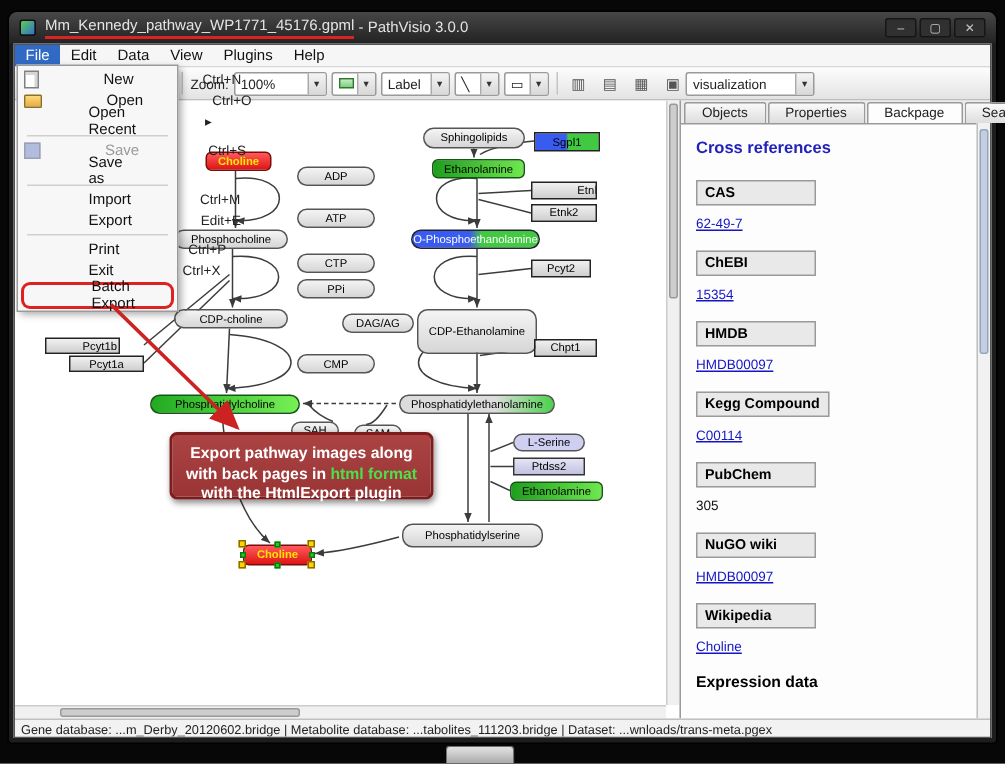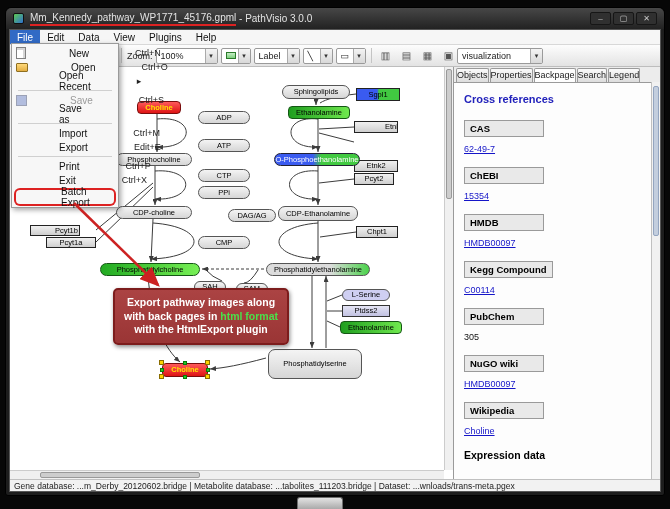--- a/index.html
+++ b/index.html
@@ -58,21 +58,21 @@
 .handle.corner{width:5px;height:5px;background:#ffd400;border:1px solid #8a6d00;}
 .handle.mid{width:4px;height:4px;background:#22cc22;border:1px solid #0a7a0a;}
 .canvas-vscroll{position:absolute;right:0;top:0;bottom:9px;width:9px;background:#f0f0f0;border-left:1px solid #ccc;}
 .canvas-vscroll .thumb{position:absolute;left:1px;right:1px;top:2px;height:130px;background:#cdcdcd;border:1px solid #999;border-radius:2px;}
 .canvas-hscroll{position:absolute;left:0;right:9px;bottom:0;height:9px;background:#f0f0f0;border-top:1px solid #ccc;}
 .canvas-hscroll .thumb{position:absolute;top:1px;bottom:1px;left:30px;width:160px;background:#cdcdcd;border:1px solid #999;border-radius:2px;}
 
 
 .panel{width:207px;background:#ececec;border-left:1px solid #9a9a9a;position:relative;}
 .tabs{display:flex;gap:1px;padding:1px 0 0 2px;height:15px;}
-.tab{font-size:9px;padding:1px 0;background:linear-gradient(#fafafa,#ddd);border:1px solid #9a9a9a;border-bottom:none;border-radius:2px 2px 0 0;color:#222;white-space:nowrap;}
+.tab{font-size:9px;padding:1px 11px;background:linear-gradient(#fafafa,#ddd);border:1px solid #9a9a9a;border-bottom:none;border-radius:2px 2px 0 0;color:#222;white-space:nowrap;}
 .tab.active{background:#fdfdfd;position:relative;z-index:2;}
 .panel-content{position:absolute;left:0;right:9px;top:15px;bottom:0;background:#fdfdfd;border-top:1px solid #9a9a9a;padding:10px 10px 0 10px;overflow:hidden;}
 .bp-heading{color:#2222bb;font-weight:bold;font-size:11px;margin-bottom:15px;}
 .bp-header{display:table;min-width:80px;background:#e9e9e9;border:1px solid #9a9a9a;font-weight:bold;font-size:9.5px;padding:2px 5px;margin-bottom:7px;color:#000;}
 .bp-link{font-size:9px;color:#1515c8;text-decoration:underline;margin-bottom:13px;cursor:pointer;}
 .bp-value{font-size:9px;color:#111;margin-bottom:13px;}
 .bp-footer{font-weight:bold;font-size:10.5px;color:#000;margin-top:2px;}
 .panel-vscroll{position:absolute;top:15px;right:0;bottom:0;width:9px;background:#f1f1f1;border-left:1px solid #c0c0c0;}
 .panel-vscroll .thumb{position:absolute;left:1px;right:1px;top:4px;height:150px;background:#c3cede;border:1px solid #93a5c0;border-radius:2px;}
 
@@ -84,21 +84,21 @@
 .fm-item{display:flex;align-items:center;height:14px;padding:0 5px 0 2px;font-size:10px;color:#111;gap:40px;}
 .fm-icon{width:15px;display:flex;justify-content:center;align-items:center;margin-right:3px;}
 .fm-short{margin-left:auto;color:#222;font-size:9px;padding-left:6px;}
 .fm-item.disabled{color:#9a9a9a;}
 .fm-item.disabled .fm-icon{opacity:.45;}
 .fm-sep{height:1px;background:#d0d0d0;margin:2px 4px;}
 .fm-item.hl{box-shadow:0 0 0 2px #d22;border-radius:4px;margin:3px 2px 1px;}
 
 
 .overlay-svg{position:absolute;inset:0;z-index:55;pointer-events:none;}
-.note-box{position:absolute;left:113px;top:288px;width:176px;height:57px;z-index:60;background:linear-gradient(#c25d5d,#a03a3a);border:2px solid #7c1c1c;border-radius:5px;color:#fff;font-weight:bold;font-size:10.5px;line-height:1.3;text-align:center;padding:6px 5px;box-shadow:1px 2px 4px rgba(0,0,0,.45);}
+.note-box{position:absolute;left:113px;top:288px;width:176px;height:45px;z-index:60;background:linear-gradient(#c25d5d,#a03a3a);border:2px solid #7c1c1c;border-radius:5px;color:#fff;font-weight:bold;font-size:10.5px;line-height:1.3;text-align:center;padding:6px 5px;box-shadow:1px 2px 4px rgba(0,0,0,.45);}
 .note-hl{color:#4be04b;}
 </style>
 </head>
 <body>
 
 <div class="screen">
 
   <div class="win-frame">
     <div class="titlebar">
       <div class="app-icon"></div>
@@ -220,42 +220,42 @@
             </div>
           <div class="canvas-hscroll">
               <div class="thumb"></div>
             </div>
         <div class="pn met" style="left: 272px; top: 18px; width: 68px; height: 14px;">Sphingolipids</div>
             <div class="pn bluegene" style="left: 346px; top: 21px; width: 44px; height: 13px;">Sgpl1</div>
             <div class="pn red" style="left: 127px; top: 34px; width: 44px; height: 13px;">Choline</div>
             <div class="pn green" style="left: 278px; top: 39px; width: 62px; height: 13px;">Ethanolamine</div>
             <div class="pn met" style="left: 188px; top: 44px; width: 52px; height: 13px;">ADP</div>
             <div class="pn gene" style="left: 344px; top: 54px; width: 44px; height: 12px; padding-left: 37px;">Etnk1</div>
-            <div class="pn gene" style="left: 344px; top: 69px; width: 44px; height: 12px; margin-top: 24px;">Etnk2</div>
+            <div class="pn gene" style="left: 344px; top: 69px; width: 44px; height: 12px;">Etnk2</div>
             <div class="pn met" style="left: 188px; top: 72px; width: 52px; height: 13px;">ATP</div>
             <div class="pn met" style="left: 106px; top: 86px; width: 76px; height: 13px;">Phosphocholine</div>
             <div class="pn bluemet" style="left: 264px; top: 86px; width: 86px; height: 13px;">O-Phosphoethanolamine</div>
             <div class="pn met" style="left: 188px; top: 102px; width: 52px; height: 13px;">CTP</div>
             <div class="pn gene" style="left: 344px; top: 106px; width: 40px; height: 12px;">Pcyt2</div>
             <div class="pn met" style="left: 188px; top: 119px; width: 52px; height: 13px;">PPi</div>
             <div class="pn met" style="left: 106px; top: 139px; width: 76px; height: 13px;">CDP-choline</div>
             <div class="pn met" style="left: 218px; top: 142px; width: 48px; height: 13px;">DAG/AG</div>
-            <div class="pn met" style="left: 268px; top: 139px; width: 80px; height: 15px;">CDP-Ethanolamine</div>
+            <div class="pn met" style="left: 268px; top: 139px; width: 80px; height: 30px;">CDP-Ethanolamine</div>
             <div class="pn gene" style="left: 346px; top: 159px; width: 42px; height: 12px;">Chpt1</div>
             <div class="pn met" style="left: 188px; top: 169px; width: 52px; height: 13px;">CMP</div>
             <div class="pn gene" style="left: 20px; top: 158px; width: 50px; height: 11px; padding-left: 23px;">Pcyt1b</div>
             <div class="pn gene" style="left: 36px; top: 170px; width: 50px; height: 11px;">Pcyt1a</div>
             <div class="pn greenmet" style="left: 90px; top: 196px; width: 100px; height: 13px;">Phosphatidylcholine</div>
             <div class="pn graygreen" style="left: 256px; top: 196px; width: 104px; height: 13px;">Phosphatidylethanolamine</div>
             <div class="pn met" style="left: 184px; top: 214px; width: 32px; height: 12px;">SAH</div>
             <div class="pn met" style="left: 226px; top: 216px; width: 32px; height: 12px;">SAM</div>
             <div class="pn purplemet" style="left: 332px; top: 222px; width: 48px; height: 12px;">L-Serine</div>
             <div class="pn purplegene" style="left: 332px; top: 238px; width: 48px; height: 12px;">Ptdss2</div>
             <div class="pn green" style="left: 330px; top: 254px; width: 62px; height: 13px;">Ethanolamine</div>
-            <div class="pn met" style="left: 258px; top: 282px; width: 94px; height: 30px;">Phosphatidylserine</div>
+            <div class="pn met" style="left: 258px; top: 282px; width: 94px; height: 16px;">Phosphatidylserine</div>
             <div class="pn red" style="left: 152px; top: 296px; width: 46px; height: 14px;">Choline</div>
             <div class="handle corner" style="left: 149px; top: 293px;"></div>
             <div class="handle corner" style="left: 195px; top: 293px;"></div>
             <div class="handle corner" style="left: 149px; top: 307px;"></div>
             <div class="handle corner" style="left: 195px; top: 307px;"></div>
             <div class="handle mid" style="left: 173px; top: 294px;"></div>
             <div class="handle mid" style="left: 173px; top: 308px;"></div>
             <div class="handle mid" style="left: 150px; top: 301px;"></div>
             <div class="handle mid" style="left: 196px; top: 301px;"></div>
           </div>

